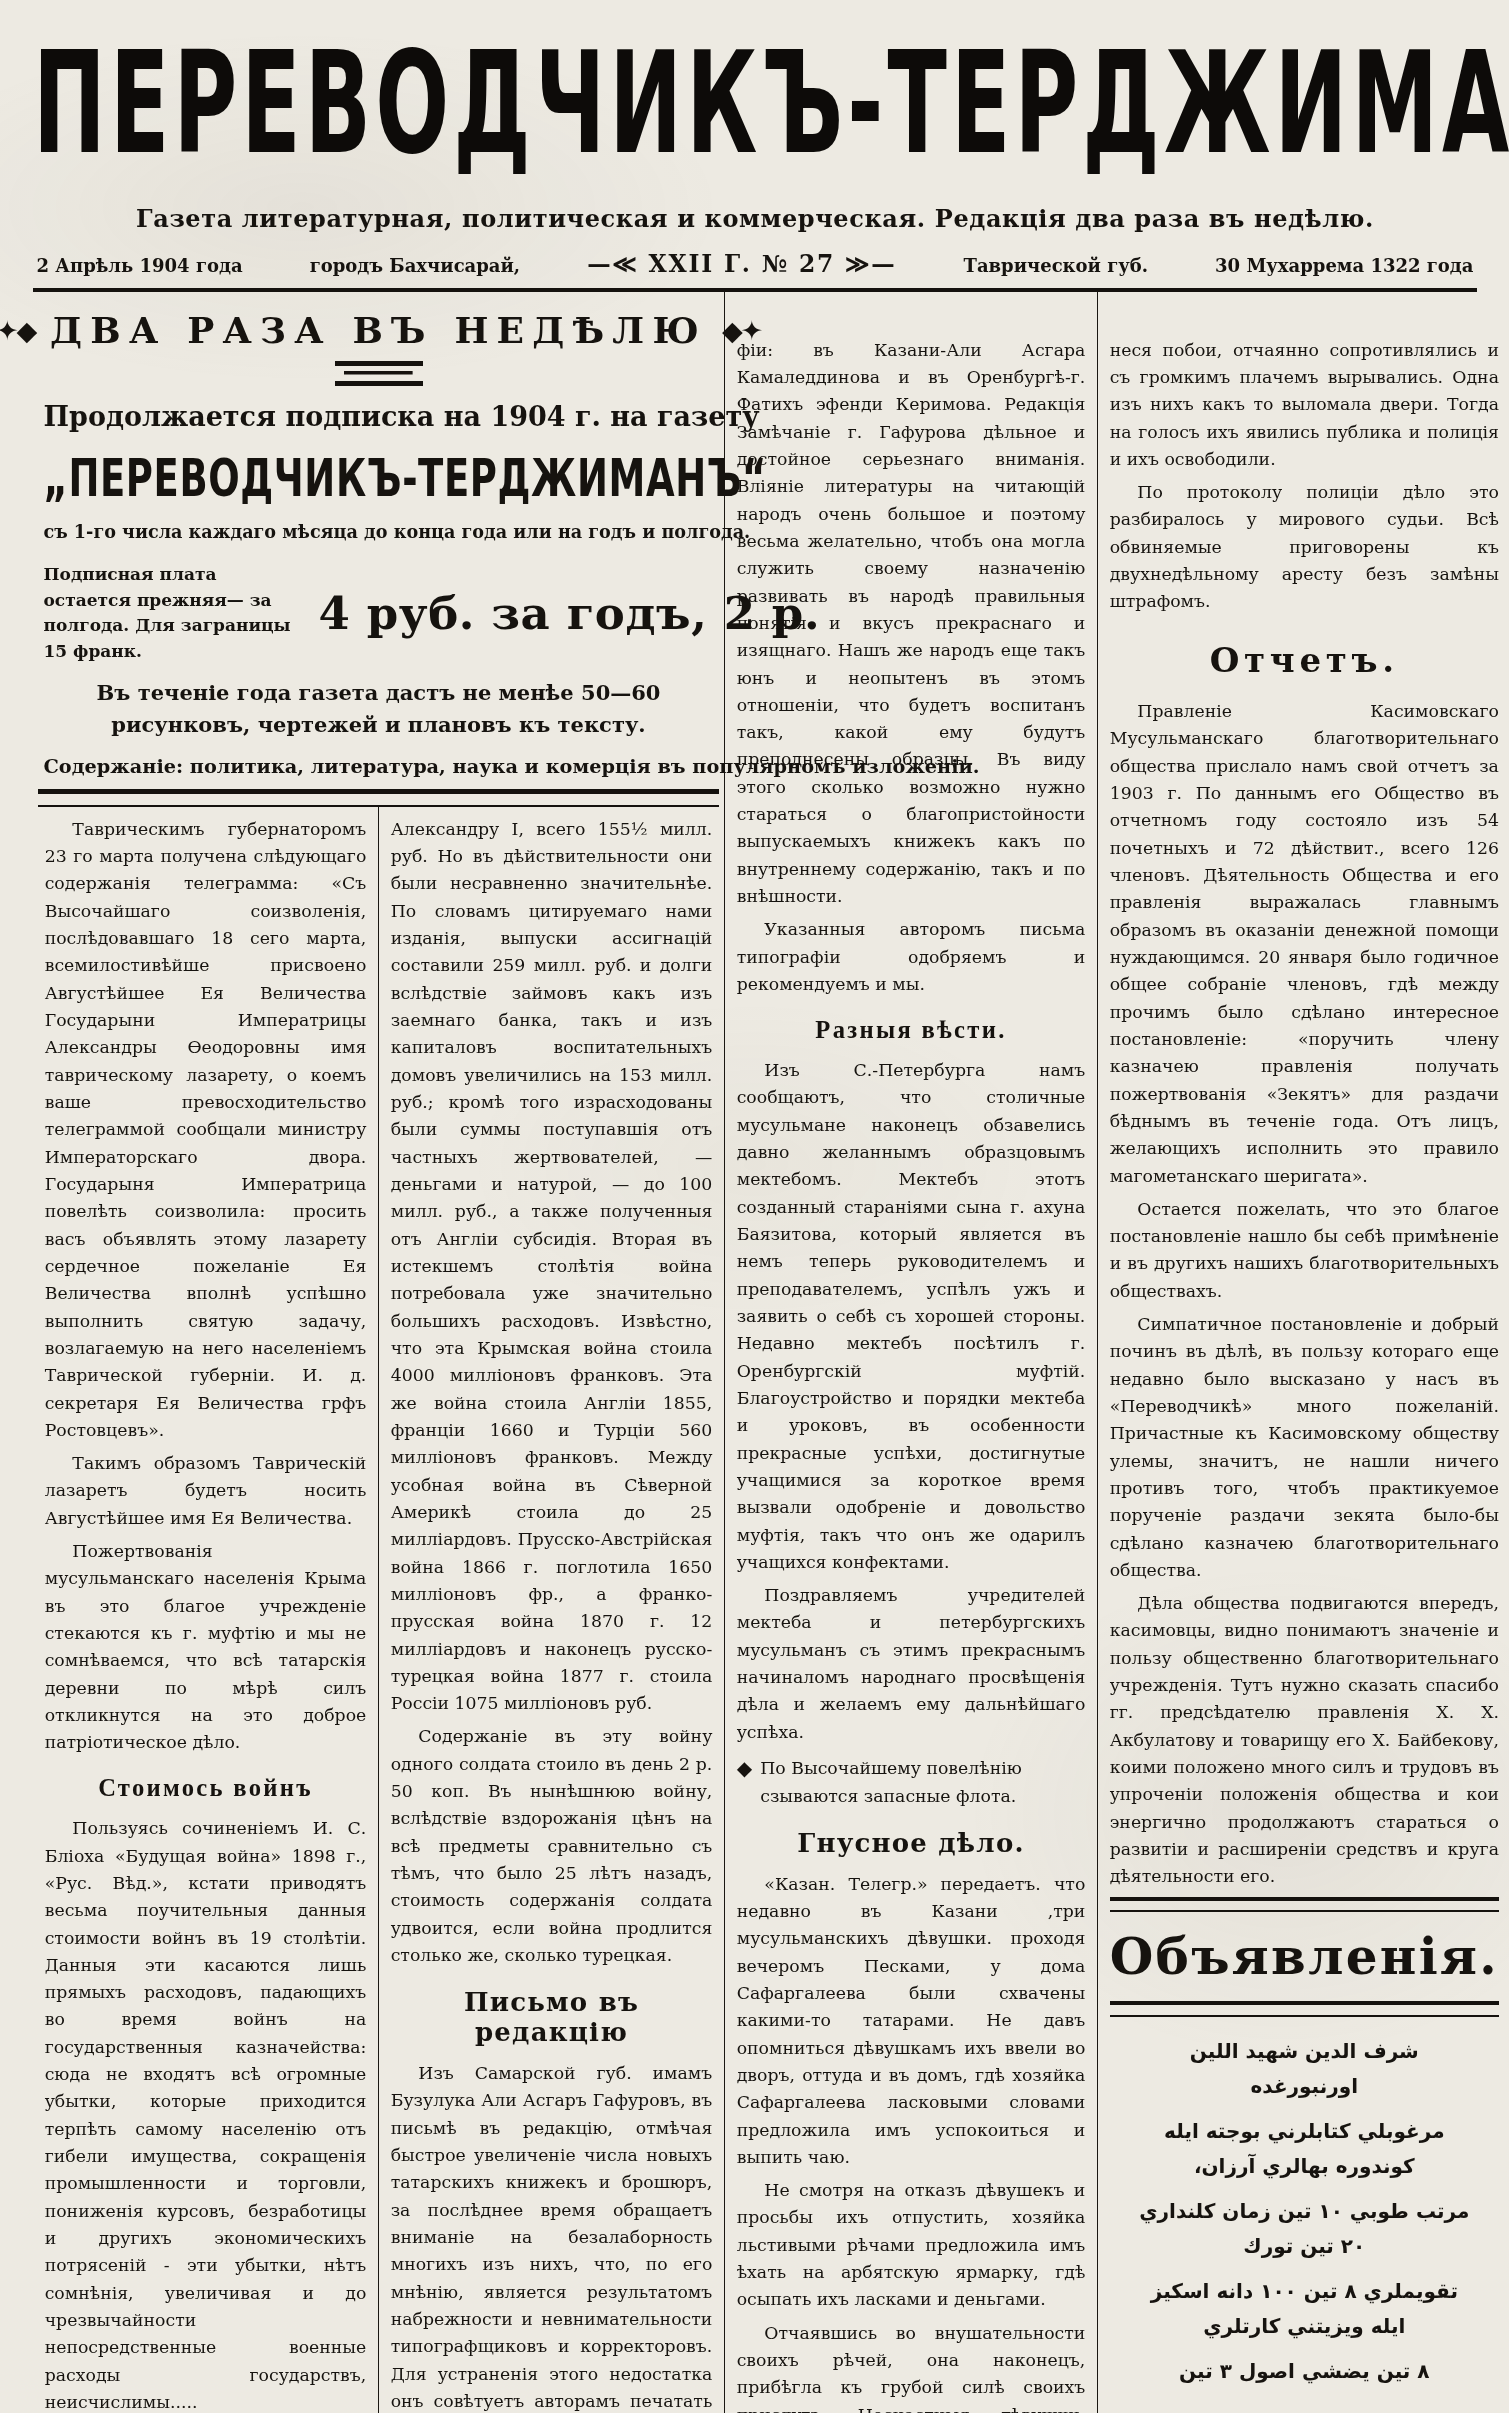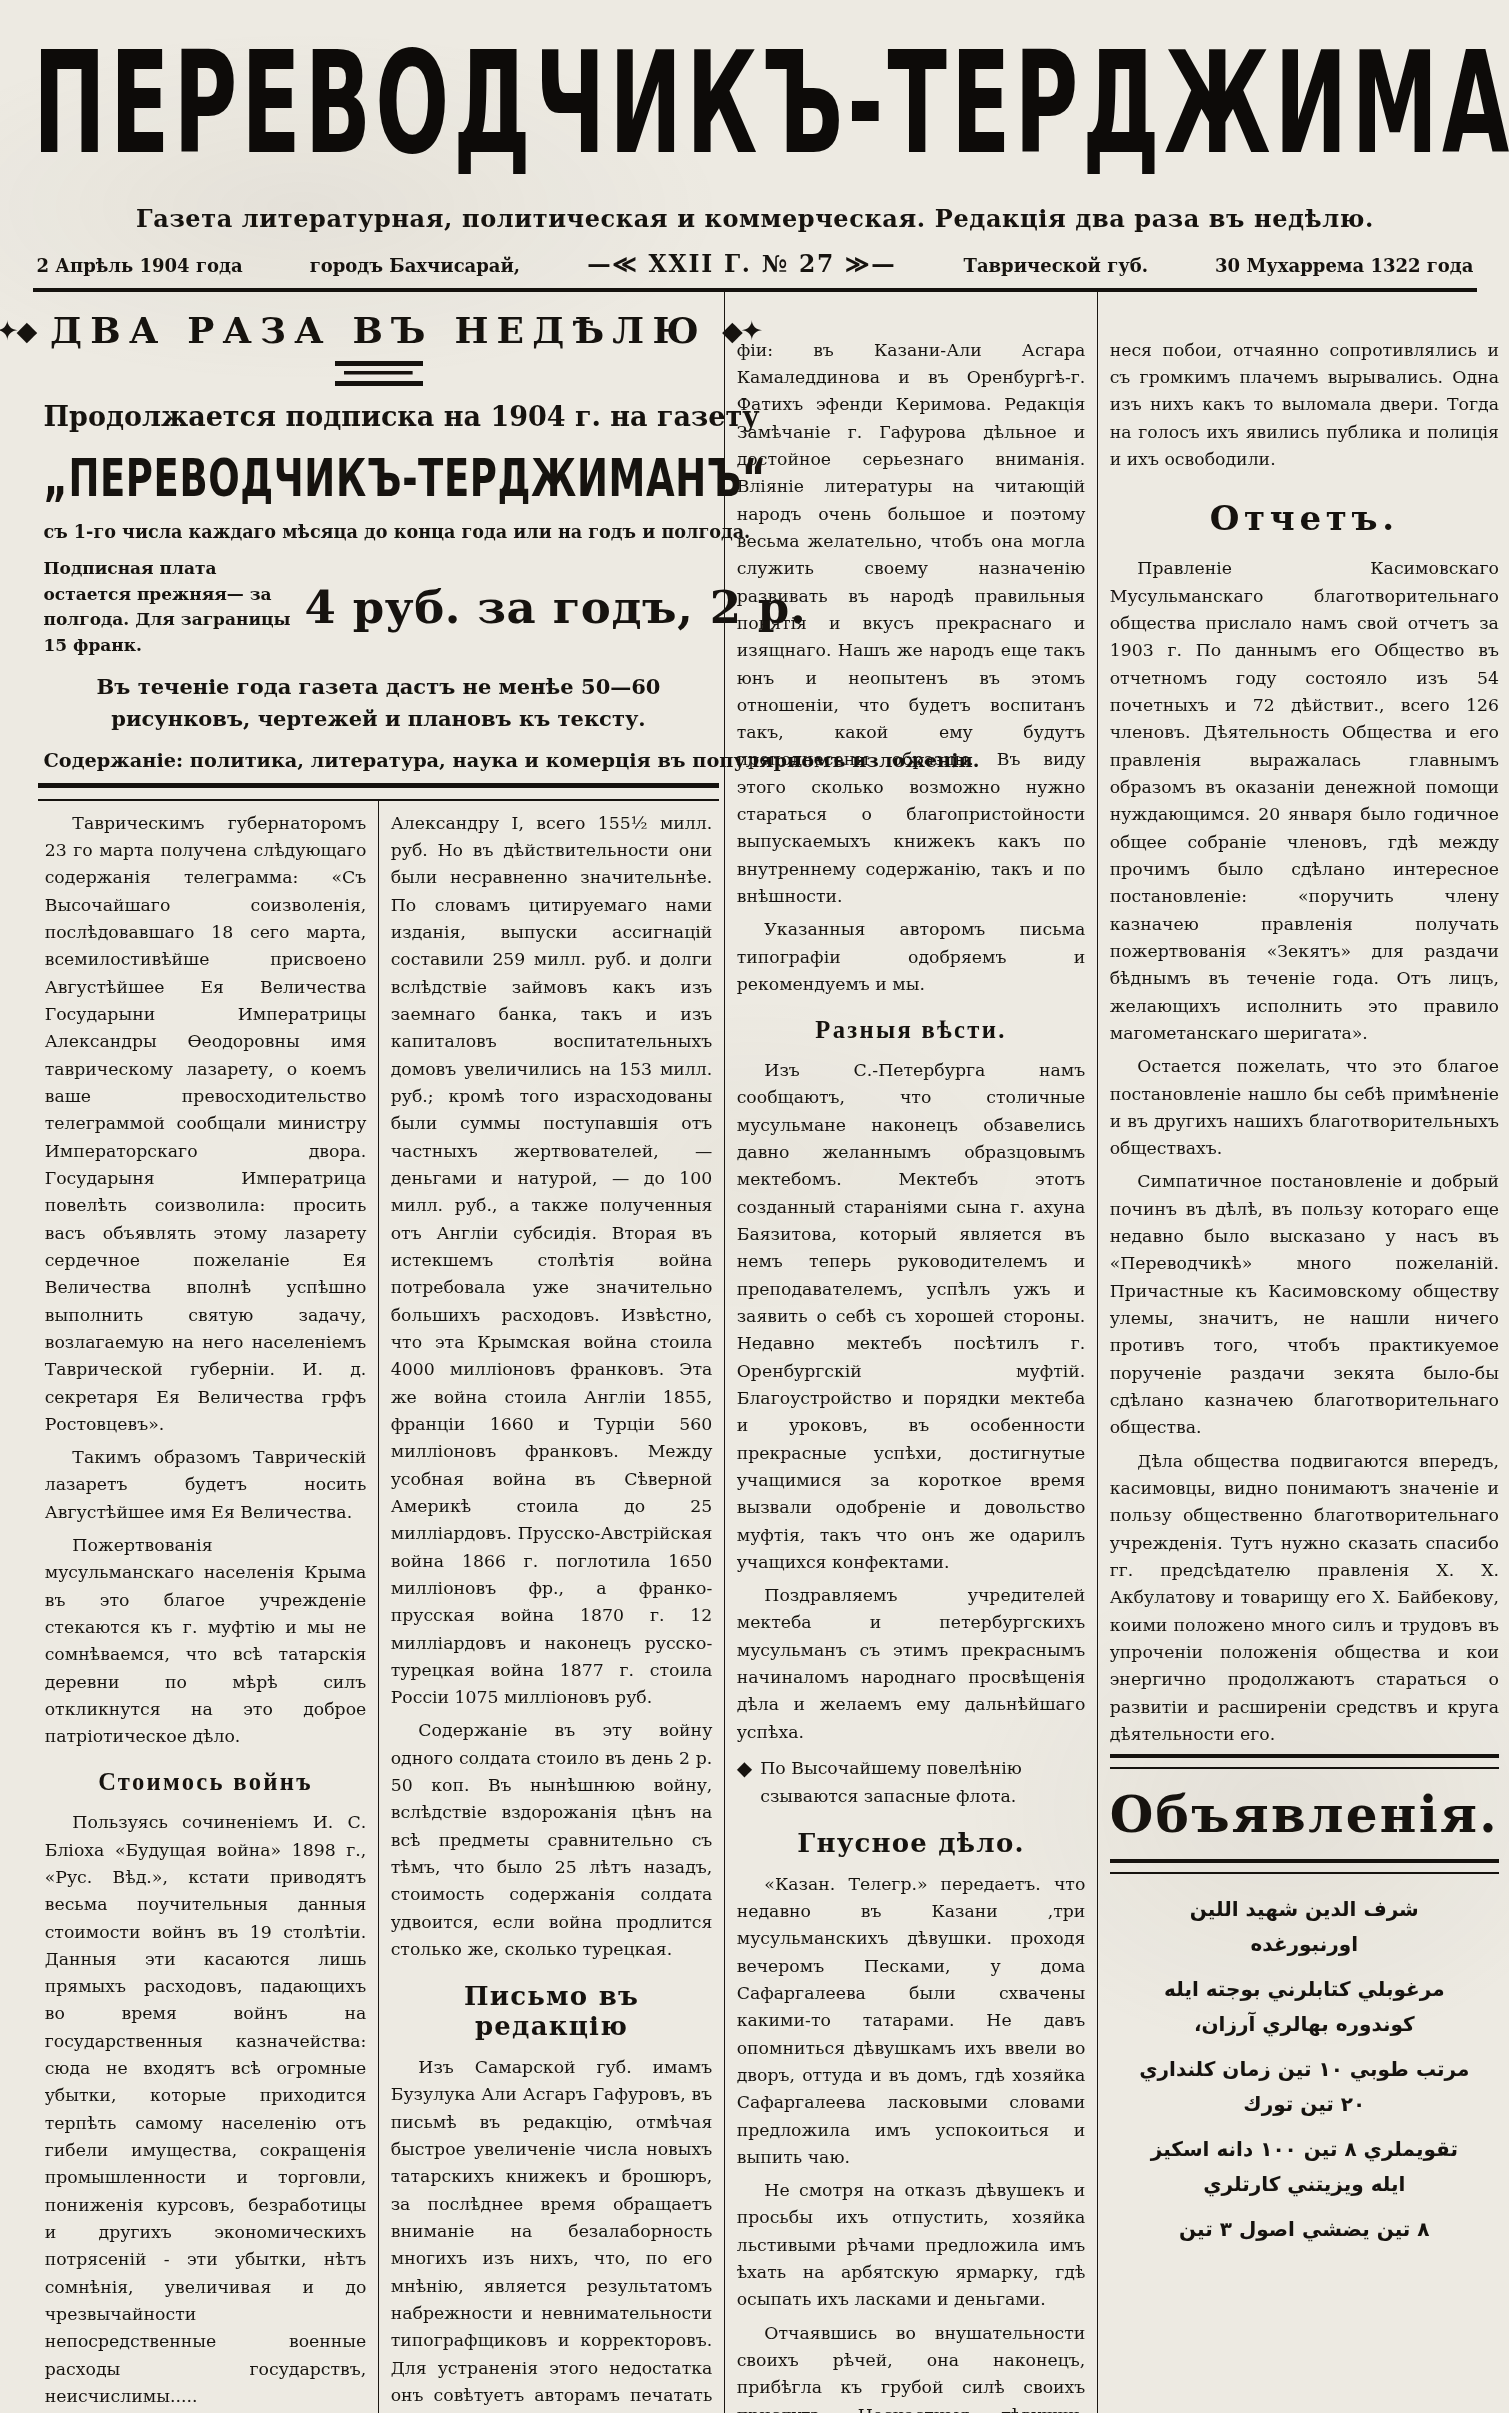--- a/index.html
+++ b/index.html
@@ -79,21 +79,21 @@
     background:linear-gradient(#15120e,#15120e) center/78% 3.5px no-repeat;
   }
   .ad-line1{font-size:27px;font-weight:bold;margin-top:15.2px;white-space:nowrap;}
   .ad-title{
     font-family:"DejaVu Sans", sans-serif;font-weight:bold;
     font-size:37px;letter-spacing:0.6px;white-space:nowrap;
     transform:scaleY(1.38);transform-origin:center;
     margin:20px 0 15.2px 0;height:54px;line-height:54px;
   }
   .ad-line2{font-size:17.6px;font-weight:bold;white-space:nowrap;}
-  .price-row{display:flex;align-items:center;gap:0;margin-top:14px;text-align:left;}
+  .price-row{display:flex;align-items:center;gap:14px;margin-top:20px;text-align:left;}
   .price-notes{font-size:17px;font-weight:bold;line-height:1.5;width:261px;flex:0 0 auto;}
   .price-big{font-size:45px;font-weight:bold;white-space:nowrap;letter-spacing:0.6px;}
   .ad-line3{font-size:21px;font-weight:bold;margin-top:13px;line-height:1.5;}
   .ad-line4{font-size:19.3px;font-weight:bold;margin-top:15.2px;white-space:nowrap;}
   .ad-bottom-rule{
     height:11.7px;margin:8.2px 4.7px 0 4.7px;
     border-top:5.9px solid #15120e;border-bottom:2.9px solid #15120e;
   }
   
   .p{
@@ -206,20 +206,21 @@
         </div>
         <h3 class="h-serif">Гнусное дѣло.</h3>
         <p class="p">«Казан. Телегр.» передаетъ. что недавно въ Казани ,три мусульманскихъ дѣвушки. проходя вечеромъ Песками, у дома Сафаргалеева были схвачены какими-то татарами. Не давъ опомниться дѣвушкамъ ихъ ввели во дворъ, оттуда и въ домъ, гдѣ хозяйка Сафаргалеева ласковыми словами предложила имъ успокоиться и выпить чаю.</p>
         <p class="p">Не смотря на отказъ дѣвушекъ и просьбы ихъ отпустить, хозяйка льстивыми рѣчами предложила имъ ѣхать на арбятскую ярмарку, гдѣ осыпать ихъ ласками и деньгами.</p>
         <p class="p">Отчаявшись во внушательности своихъ рѣчей, она наконецъ, прибѣгла къ грубой силѣ своихъ прислугъ. Несчастныя дѣвушки, пере-</p>
 
       </article>
 
       <article class="col col4">
         <p class="p noindent">неся побои, отчаянно сопротивлялись и съ громкимъ плачемъ вырывались. Одна изъ нихъ какъ то выломала двери. Тогда на голосъ ихъ явились публика и полиція и ихъ освободили.</p>
+        <p class="p">По протоколу полиціи дѣло это разбиралось у мирового судьи. Всѣ обвиняемые приговорены къ двухнедѣльному аресту безъ замѣны штрафомъ.</p>
         <h3 class="h-serif h-report">Отчетъ.</h3>
         <p class="p">Правленіе Касимовскаго Мусульманскаго благотворительнаго общества прислало намъ свой отчетъ за 1903 г. По даннымъ его Общество въ отчетномъ году состояло изъ 54 почетныхъ и 72 дѣйствит., всего 126 членовъ. Дѣятельность Общества и его правленія выражалась главнымъ образомъ въ оказаніи денежной помощи нуждающимся. 20 января было годичное общее собраніе членовъ, гдѣ между прочимъ было сдѣлано интересное постановленіе: «поручить члену казначею правленія получать пожертвованія «Зекятъ» для раздачи бѣднымъ въ теченіе года. Отъ лицъ, желающихъ исполнить это правило магометанскаго шеригата».</p>
         <p class="p">Остается пожелать, что это благое постановленіе нашло бы себѣ примѣненіе и въ другихъ нашихъ благотворительныхъ обществахъ.</p>
         <p class="p">Симпатичное постановленіе и добрый починъ въ дѣлѣ, въ пользу котораго еще недавно было высказано у насъ въ «Переводчикѣ» много пожеланій. Причастные къ Касимовскому обществу улемы, значитъ, не нашли ничего противъ того, чтобъ практикуемое порученіе раздачи зекята было-бы сдѣлано казначею благотворительнаго общества.</p>
         <p class="p">Дѣла общества подвигаются впередъ, касимовцы, видно понимаютъ значеніе и пользу общественно благотворительнаго учрежденія. Тутъ нужно сказать спасибо гг. предсѣдателю правленія Х. Х. Акбулатову и товарищу его Х. Байбекову, коими положено много силъ и трудовъ въ упроченіи положенія общества и кои энергично продолжаютъ стараться о развитіи и расширеніи средствъ и круга дѣятельности его.</p>
         <div class="double-rule"></div>
         <h3 class="ads-title">Объявленія.</h3>
         <div class="double-rule"></div>
         <div class="arabic">
           <div>شرف الدين شهيد اللين اورنبورغده</div>

